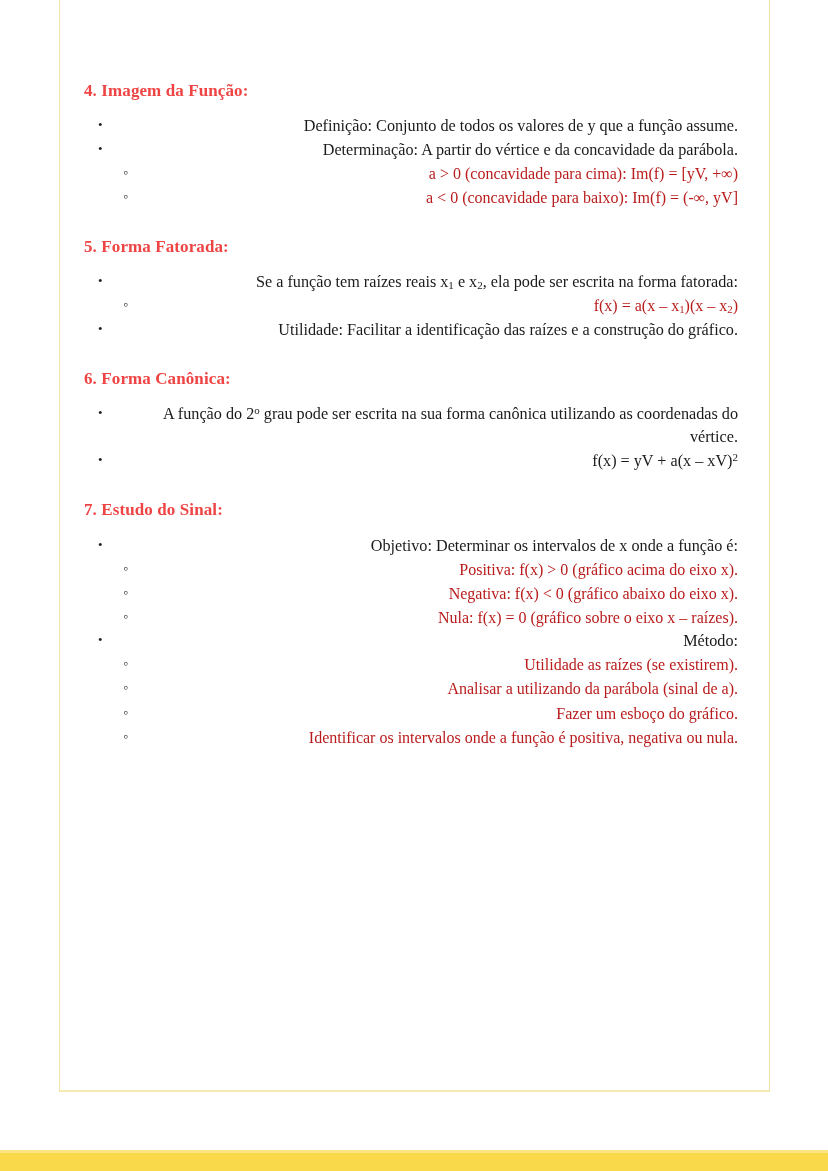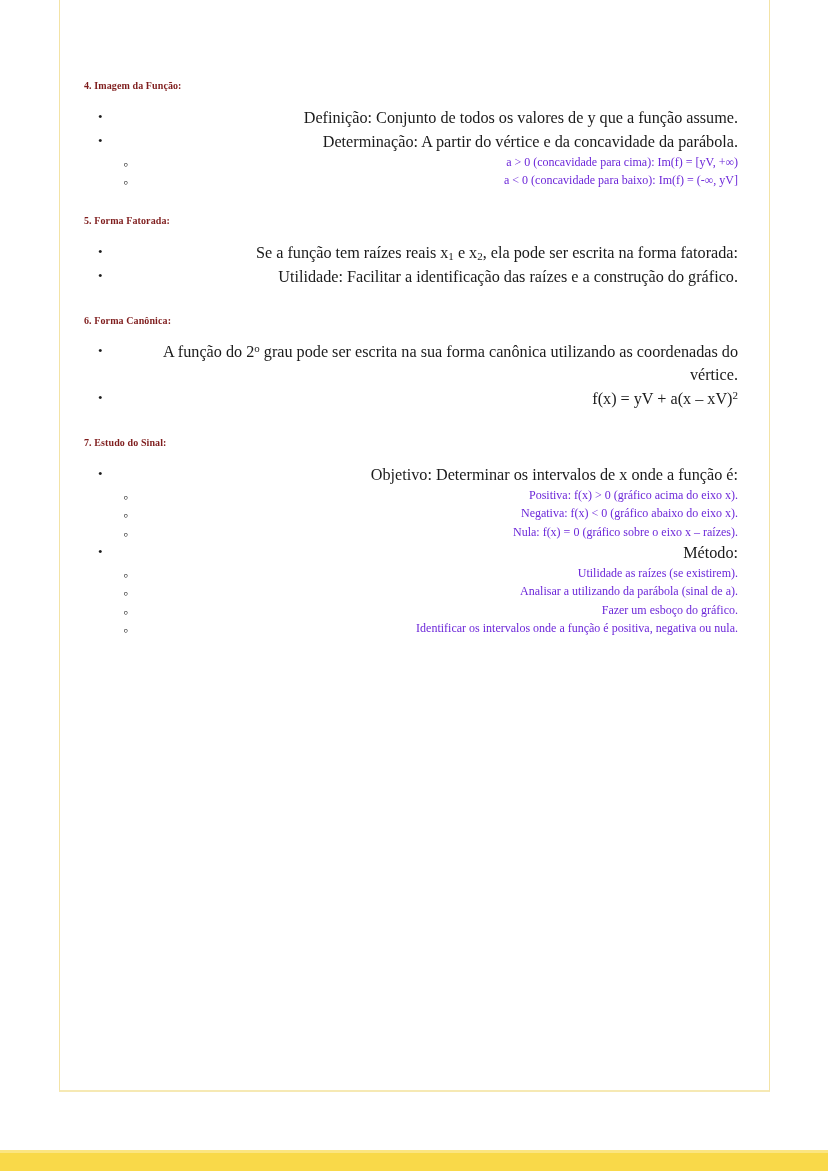--- a/index.html
+++ b/index.html
@@ -34,25 +34,25 @@
   #page-inner {
     position: absolute;
     left: 24px;
     top: 86px;
     width: 654px;
   }
 
   
   .sec-heading {
     font-weight: bold;
-    font-size: 10px;
+    font-size: 17px;
     line-height: 1.25;
     letter-spacing: .1px;
     margin: 0 0 14px 0;
-    color: #7f1d1d;
+    color: #ef4444;
   }
   .sec-block { margin-bottom: 26px; }
   .sec-block:last-child { margin-bottom: 0; }
 
   
   ul.lvl1 {
     list-style: none;
     margin: 0;
     padding: 0;
     text-align: right;
@@ -75,24 +75,24 @@
     color: #1b1b1b;
   }
   ul.lvl2 {
     list-style: none;
     margin: 0;
     padding: 0;
   }
   ul.lvl2 > li {
     position: relative;
     padding-left: 29px;
-    font-size: 12px;
+    font-size: 16px;
     line-height: 1.45;
     margin-bottom: 1px;
-    color: #6d28d9;
+    color: #b91c1c;
   }
   ul.lvl2 > li::before {
     content: "\25E6";
     position: absolute;
     left: 8px;
     top: 0;
     font-size: 14px;
     line-height: 1.5;
     color: #1b1b1b;
   }
@@ -131,20 +131,23 @@
               <li>a &lt; 0 (concavidade para baixo): Im(f) = (-∞, yV]</li>
             </ul>
           </li>
         </ul>
       </div>
       <div class="sec-block">
         <div class="sec-heading">5. Forma Fatorada:</div>
         <ul class="lvl1">
           <li>
             <span class="txt">Se a função tem raízes reais x<sub>1</sub> e x<sub>2</sub>, ela pode ser escrita na forma fatorada:</span>
+            <ul class="lvl2">
+              <li>f(x) = a(x – x<sub>1</sub>)(x – x<sub>2</sub>)</li>
+            </ul>
           </li>
           <li>
             <span class="txt">Utilidade: Facilitar a identificação das raízes e a construção do gráfico.</span>
           </li>
         </ul>
       </div>
       <div class="sec-block">
         <div class="sec-heading">6. Forma Canônica:</div>
         <ul class="lvl1">
           <li>

